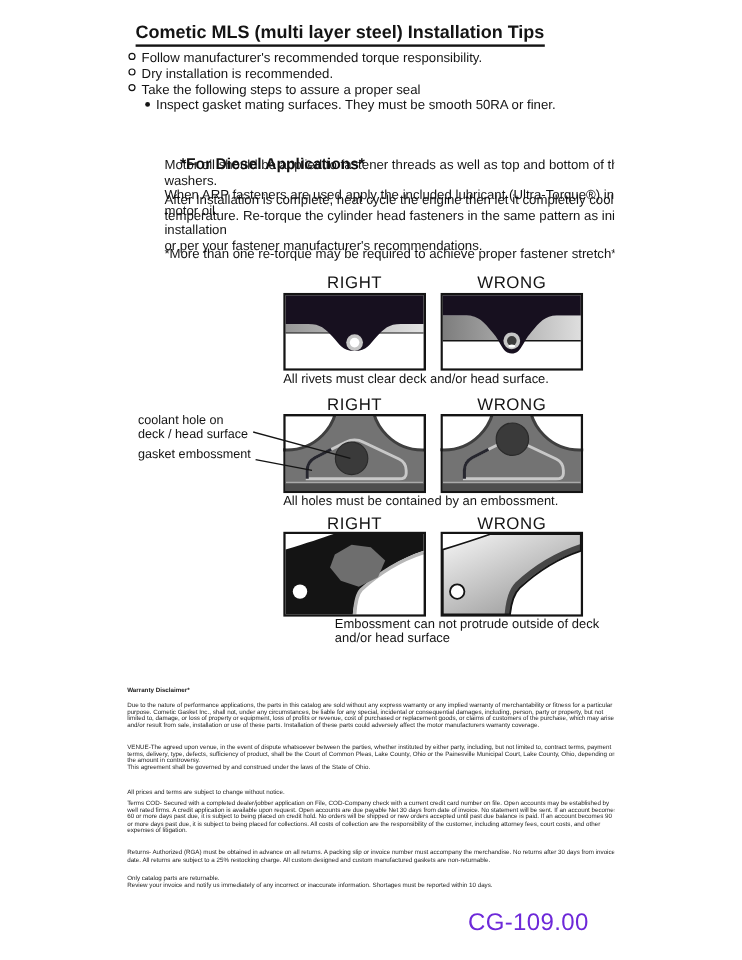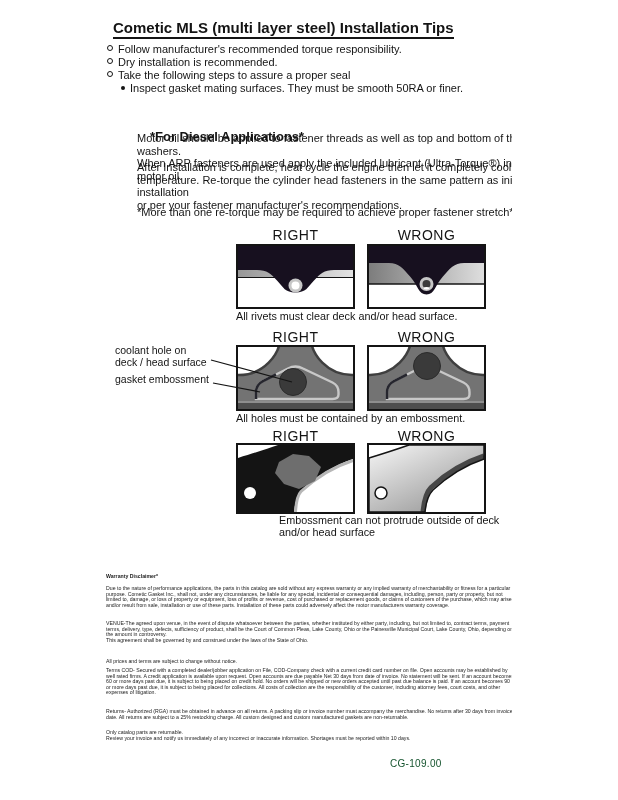--- a/index.html
+++ b/index.html
@@ -13,21 +13,21 @@
   .omark{display:inline-block;width:4px;height:4px;border:1px solid #141414;border-radius:50%;
          margin-right:5px;vertical-align:2px;}
   .fmark{display:inline-block;width:4px;height:4px;background:#141414;border-radius:50%;
          margin-right:5px;vertical-align:2px;}
   .diesel-h{font-size:13px;font-weight:bold;white-space:nowrap;}
   .fig-label{position:absolute;width:119px;text-align:center;font-size:14px;letter-spacing:0.5px;white-space:nowrap;}
   .fig-caption{position:absolute;font-size:10.8px;line-height:11.5px;white-space:pre-line;}
   .callout{position:absolute;left:115px;width:96px;font-size:10.5px;line-height:11.5px;white-space:pre-line;}
   .fp{position:absolute;left:106px;width:409px;font-size:5.2px;line-height:5.6px;color:#1c1c1c;white-space:pre-line;}
   .fp-h{font-weight:bold;}
-  .doc-num{font-size:10px;color:#14532d;letter-spacing:0.3px;white-space:nowrap;}
+  .doc-num{font-size:20px;color:#6d28d9;letter-spacing:0.3px;white-space:nowrap;}
   svg{display:block;}
 </style>
 </head>
 <body>
 
 <div id="page">
 
   <div class="abs title" style="left:113px;top:19px;">Cometic MLS (multi layer steel) Installation Tips</div>
 
   <div class="bullet-line" style="top:43px">

